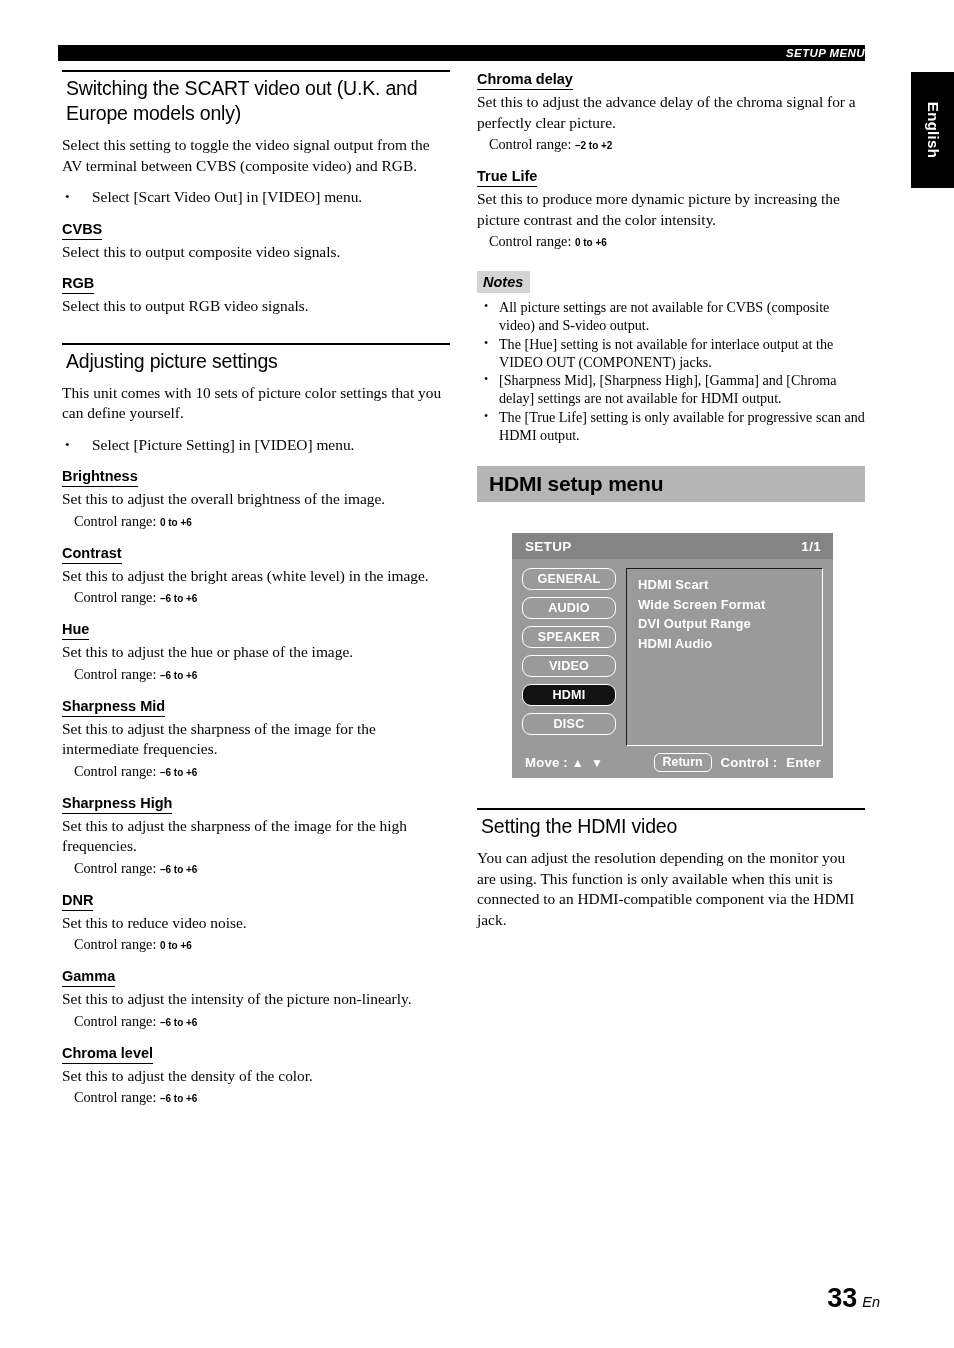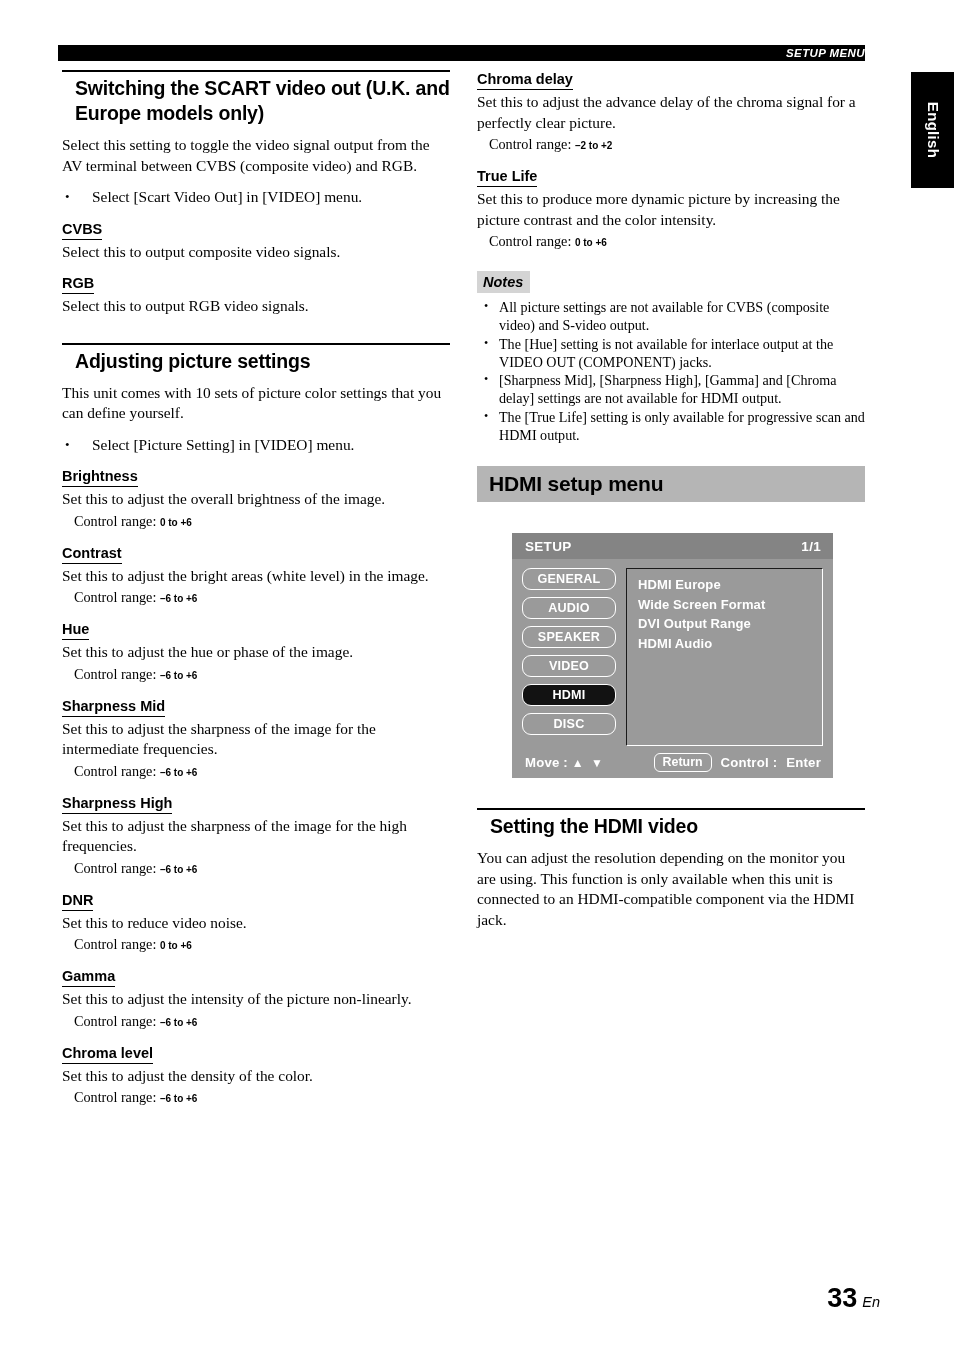--- a/index.html
+++ b/index.html
@@ -70,24 +70,24 @@
   #col-right { left: 477px; width: 388px; }
 
   
   .rule {
     border-top: 2.4px solid #000;
     margin: 0 0 4px 0;
     height: 0;
   }
   h1.section-title {
     font-family: "Liberation Sans", sans-serif;
-    font-weight: bold;
+    font-weight: normal;
     font-size: 19.5px;
     line-height: 25px;
-    margin: 0 0 9px 13px;
+    margin: 0 0 9px 4px;
     letter-spacing: -0.2px;
   }
   h2.sub-title {
     font-family: "Liberation Sans", sans-serif;
     font-weight: bold;
     font-size: 14.5px;
     line-height: 19px;
     margin: 12px 0 1px 0;
     display: inline-block;
     border-bottom: 1.6px solid #000;
@@ -454,21 +454,21 @@
           </div>
           <div class="osd-tab selected">
             <span>HDMI</span>
           </div>
           <div class="osd-tab">
             <span>DISC</span>
           </div>
         </div>
 
         <div class="osd-list">
-          <div class="osd-list-item">HDMI Europe</div>
+          <div class="osd-list-item">HDMI Scart</div>
           <div class="osd-list-item">Wide Screen Format</div>
           <div class="osd-list-item">DVI Output Range</div>
           <div class="osd-list-item">HDMI Audio</div>
         </div>
       </div>
 
       <div class="osd-footer">
         <span class="move"><span>Move :</span> <span class="arrows">▲ ▼</span></span>
         <span class="right-group">
           <span class="osd-return">Return</span>

